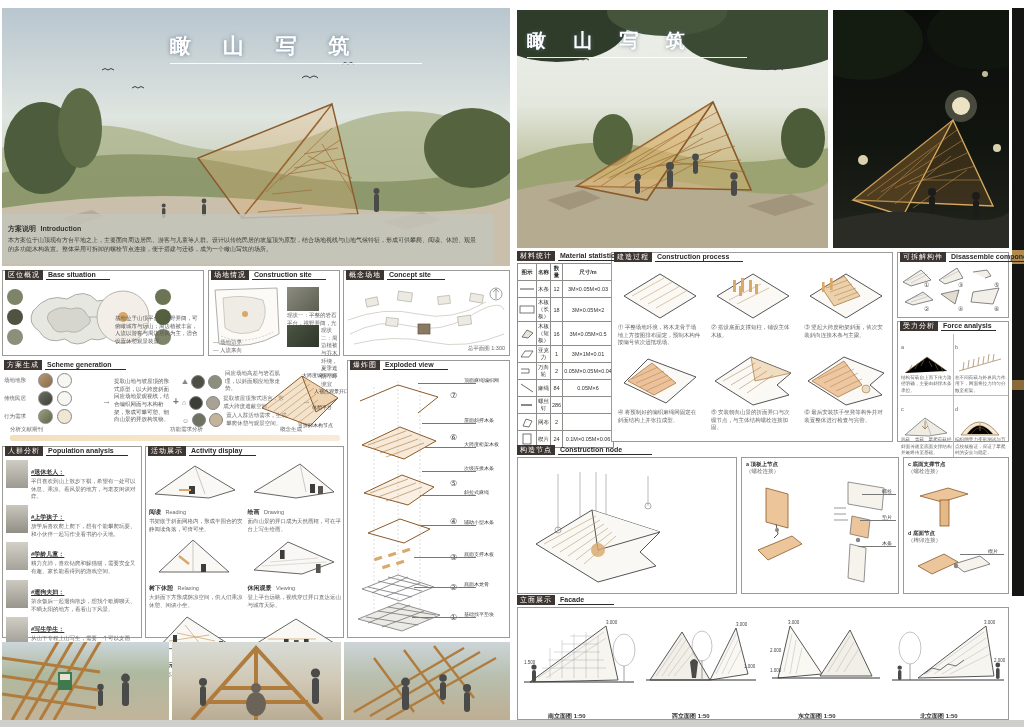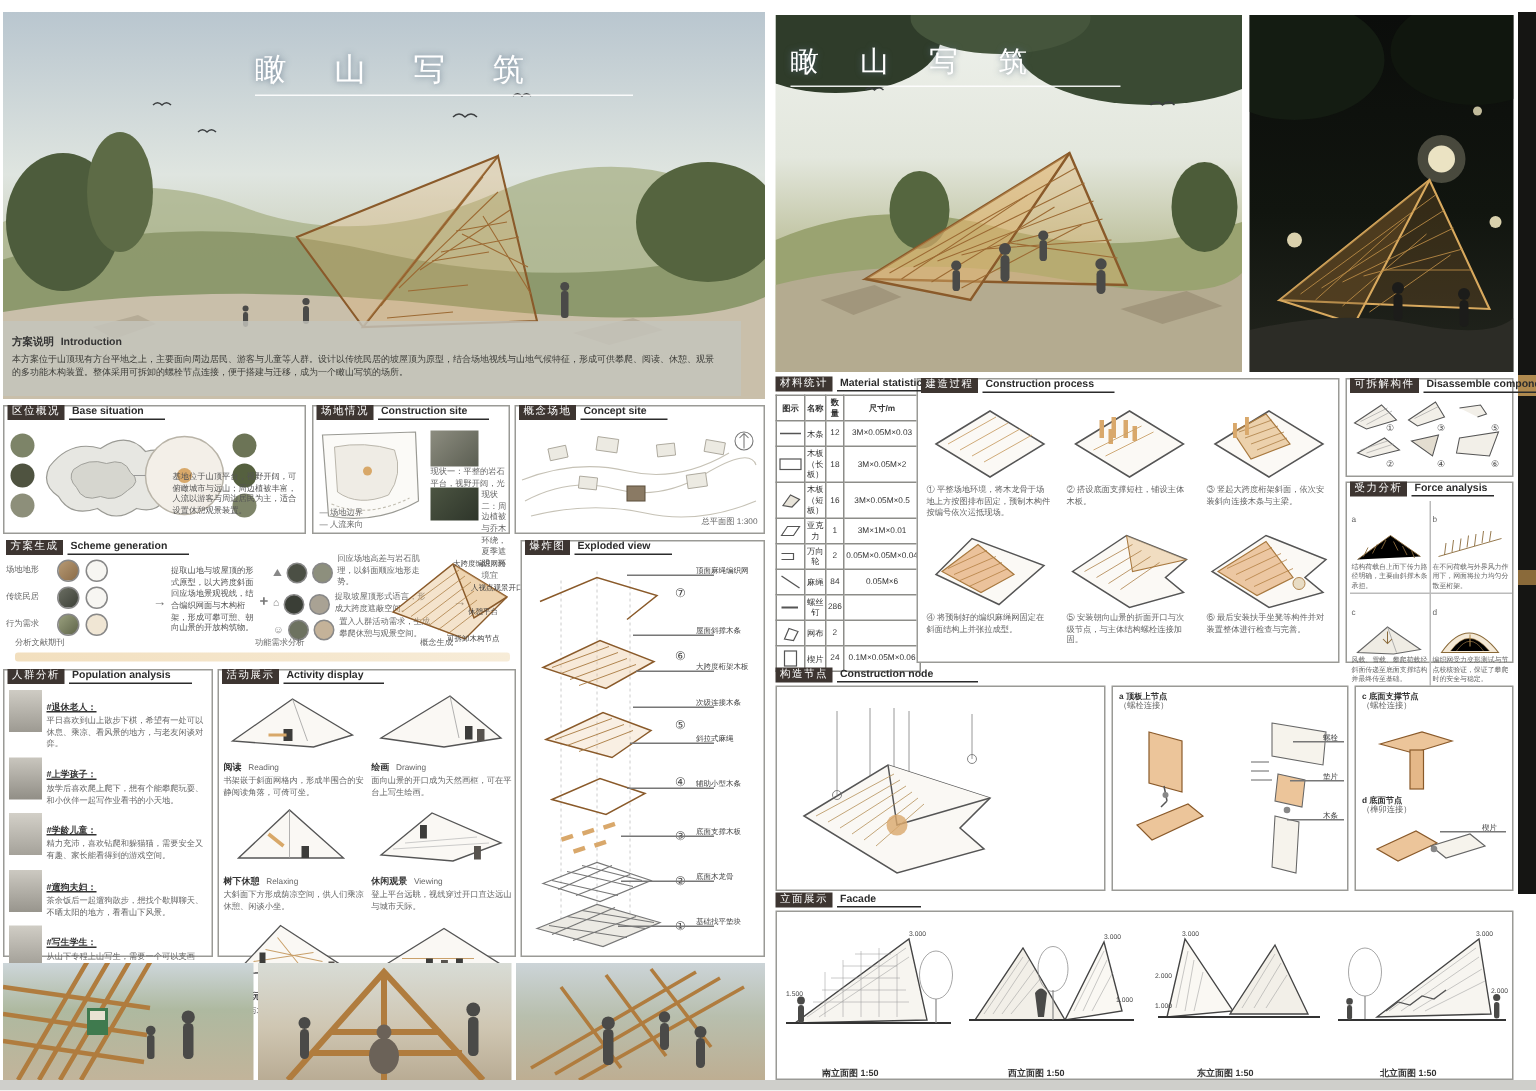--- a/index.html
+++ b/index.html
@@ -8,21 +8,21 @@
   .board { position:absolute; background:#fff; }
   .abs { position:absolute; }
   .box { position:absolute; border:1px solid #9a9a96; background:#fff; }
   
   .hdr { position:absolute; display:flex; align-items:flex-end; gap:3px; z-index:5; }
   .hdr .hdr-zh { background:#3d3531; color:#fff; font-size:7px; line-height:10px; padding:0 3px; letter-spacing:1px; white-space:nowrap; }
   .hdr .hdr-en { font-size:7px; font-weight:bold; color:#2b2b2b; border-bottom:1px solid #2b2b2b; padding:0 14px 1px 2px; white-space:nowrap; }
   .tiny { font-size:6px; color:#555; line-height:1.45; }
   .micro { font-size:5.5px; color:#666; line-height:1.4; }
   .lbl { font-size:6px; color:#333; font-weight:bold; }
-  .poster-title { color:#fff; font-size:21px; letter-spacing:13px; font-weight:normal;
+  .poster-title { color:#fff; font-size:21px; letter-spacing:13px; font-weight:bold;
       text-shadow:0 0 4px rgba(90,110,130,.8); white-space:nowrap; }
   .title-rule { height:1px; background:rgba(255,255,255,.9); margin-top:3px; }
   .circ { border-radius:50%; border:1px solid #888; overflow:hidden; }
   .num-circ { font-size:8px; color:#444; }
   table.mat { border-collapse:collapse; width:100%; }
   table.mat th, table.mat td { border:1px solid #8d8d89; font-size:5.5px; color:#333;
       padding:1px 1px; text-align:center; vertical-align:middle; height:17px; }
   table.mat th { font-weight:bold; background:#fff; height:11px; }
   .step-cell { display:flex; flex-direction:column; align-items:center; }
   .leader { position:absolute; height:1px; background:#777; }

